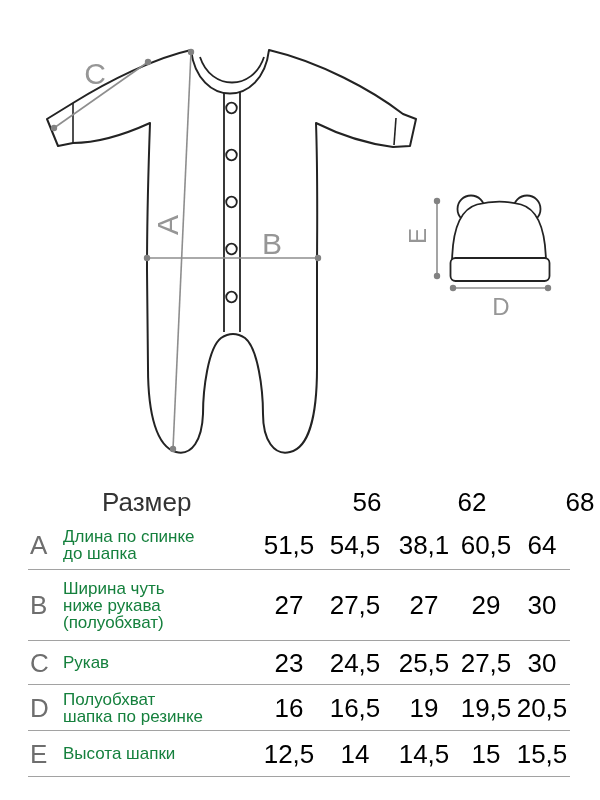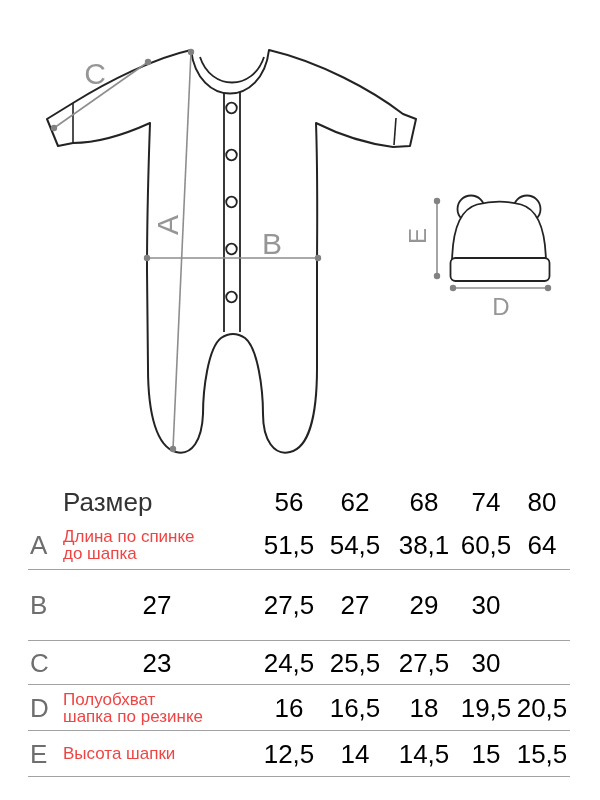--- a/index.html
+++ b/index.html
@@ -21,36 +21,36 @@
     width: 542px;
     color: #333333;
   }
   .trow {
     display: grid;
     grid-template-columns: 28px 202px 62px 70px 68px 56px 56px;
     align-items: center;
     box-sizing: border-box;
   }
   .trow.bordered { border-bottom: 1px solid #a2a2a2; }
-  .h-header { height: 37px; }
+  .h-header { height: 37px; gap: 39px; }
   .h-a { height: 50px; }
   .h-b { height: 71px; }
   .h-c { height: 44px; }
   .h-d { height: 46px; }
   .h-e { height: 46px; }
   .cell-letter {
     font-size: 26px;
     color: #6e6e6e;
     padding-left: 2px;
     line-height: 1;
   }
   .cell-label {
     font-size: 17px;
     line-height: 17px;
-    color: #ef4444;
+    color: #15803d;
     padding-left: 7px;
   }
   .cell-value, .cell-size {
     font-size: 26px;
     color: #000000;
     text-align: center;
     line-height: 1;
     white-space: nowrap;
   }
   .cell-header-label {
@@ -176,45 +176,53 @@
       </div>
       <div class="cell-value">51,5</div>
       <div class="cell-value">54,5</div>
       <div class="cell-value">38,1</div>
       <div class="cell-value">60,5</div>
       <div class="cell-value">64</div>
     </div>
 
     <div class="trow bordered h-b">
       <div class="cell-letter">B</div>
+      <div class="cell-label">
+        <div>Ширина чуть</div>
+        <div>ниже рукава</div>
+        <div>(полуобхват)</div>
+      </div>
       <div class="cell-value">27</div>
       <div class="cell-value">27,5</div>
       <div class="cell-value">27</div>
       <div class="cell-value">29</div>
       <div class="cell-value">30</div>
     </div>
 
     <div class="trow bordered h-c">
       <div class="cell-letter">C</div>
+      <div class="cell-label">
+        <div>Рукав</div>
+      </div>
       <div class="cell-value">23</div>
       <div class="cell-value">24,5</div>
       <div class="cell-value">25,5</div>
       <div class="cell-value">27,5</div>
       <div class="cell-value">30</div>
     </div>
 
     <div class="trow bordered h-d">
       <div class="cell-letter">D</div>
       <div class="cell-label">
         <div>Полуобхват</div>
         <div>шапка по резинке</div>
       </div>
       <div class="cell-value">16</div>
       <div class="cell-value">16,5</div>
-      <div class="cell-value">18</div>
+      <div class="cell-value">19</div>
       <div class="cell-value">19,5</div>
       <div class="cell-value">20,5</div>
     </div>
 
     <div class="trow bordered h-e">
       <div class="cell-letter">E</div>
       <div class="cell-label">
         <div>Высота шапки</div>
       </div>
       <div class="cell-value">12,5</div>

